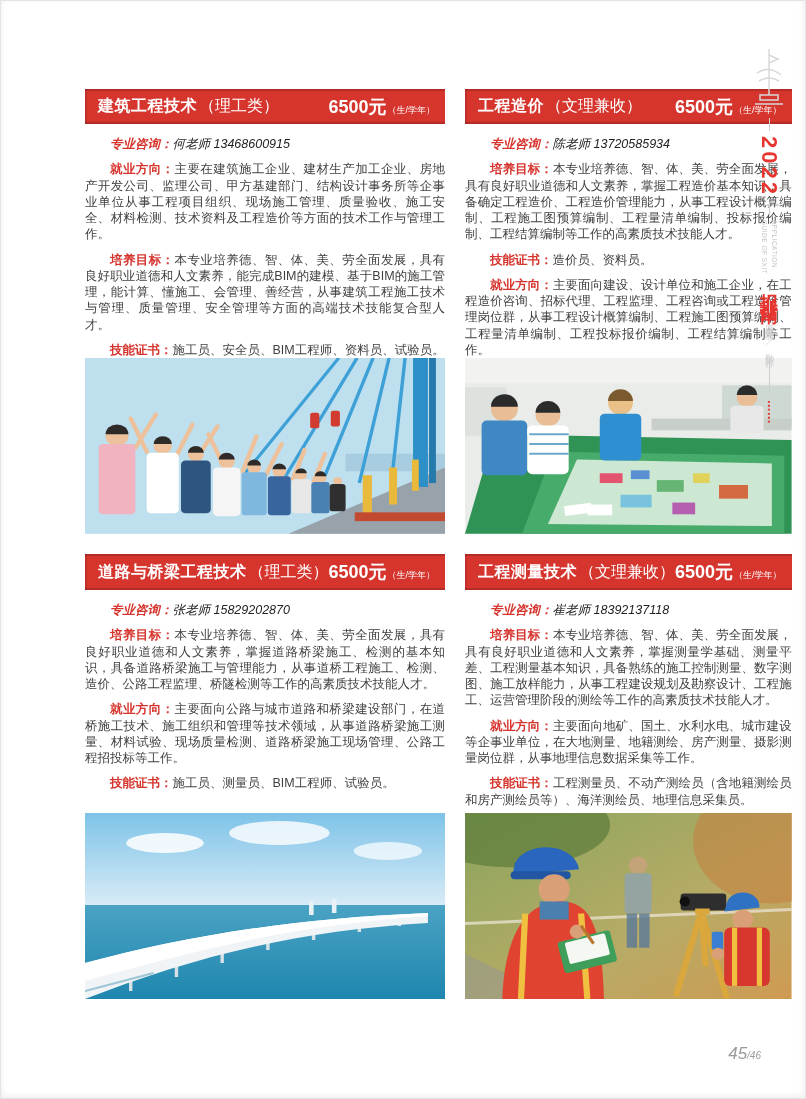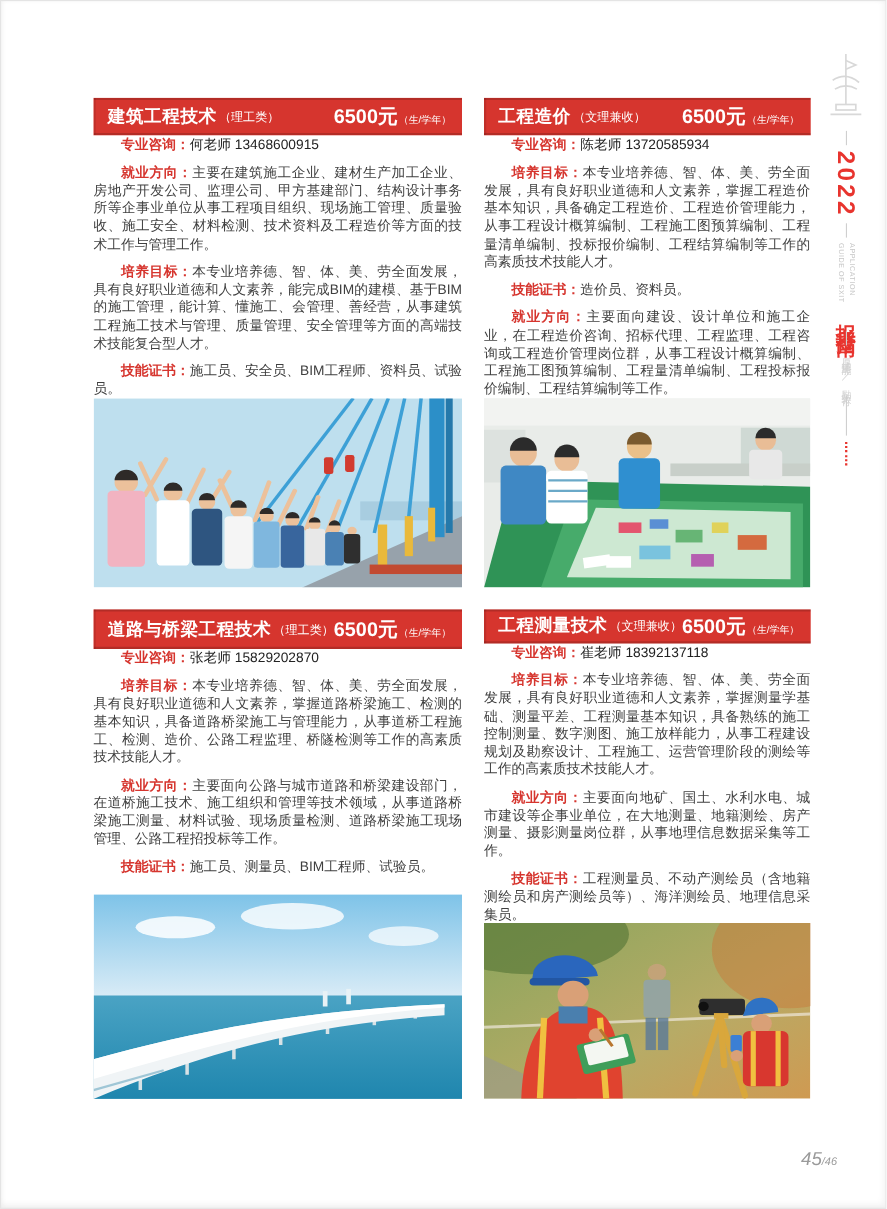--- a/index.html
+++ b/index.html
@@ -9,28 +9,28 @@
         box-shadow:inset -2px -3px 6px rgba(0,0,0,.05), inset 2px 0 4px rgba(0,0,0,.03);}
   
   .content{position:absolute;left:84px;top:88px;width:651px;
            display:grid;grid-template-columns:1fr 1fr;column-gap:22px;row-gap:64px;gap:20px;}
   .program{display:flex;flex-direction:column;height:445px;}
   
   .banner{display:flex;align-items:center;height:36px;background:#d6352e;color:#fff;
           padding:0 10px 0 13px;box-sizing:border-box;
           box-shadow:inset 0 2px 0 rgba(0,0,0,.16), inset 0 -2px 0 rgba(0,0,0,.16), inset 2px 0 0 rgba(0,0,0,.10);}
   .banner-title{font-size:16px;font-weight:700;letter-spacing:.5px;white-space:nowrap;}
-  .banner-cat{font-size:11px;margin-left:2px;white-space:nowrap;}
+  .banner-cat{font-size:16px;margin-left:2px;white-space:nowrap;}
   .fee-wrap{margin-left:auto;white-space:nowrap;display:flex;align-items:baseline;}
   .fee{font-size:18px;font-weight:700;}
   .fee-unit{font-size:9px;margin-left:1px;}
   
   .line,.para{margin:0;color:#3f3f3f;font-size:12.5px;line-height:1.3;
               text-align:justify;text-indent:2em;}
-  .consult{color:#222;}
+  .consult{margin-top:12px;color:#222;font-style:italic;}
   .para{margin-top:9px;}
   .lbl{color:#d6352e;font-weight:700;}
   
   .photo{margin:auto 0 0;height:180px;width:100%;overflow:hidden;}
   .row2 .photo{height:186px;}
   .photo svg{display:block;width:100%;height:100%;}
   
   .sidebar{position:absolute;left:736px;top:46px;width:64px;
            display:flex;flex-direction:column;align-items:center;gap:5px;}
   .vline{width:1px;height:13px;background:#cfcfcf;}

